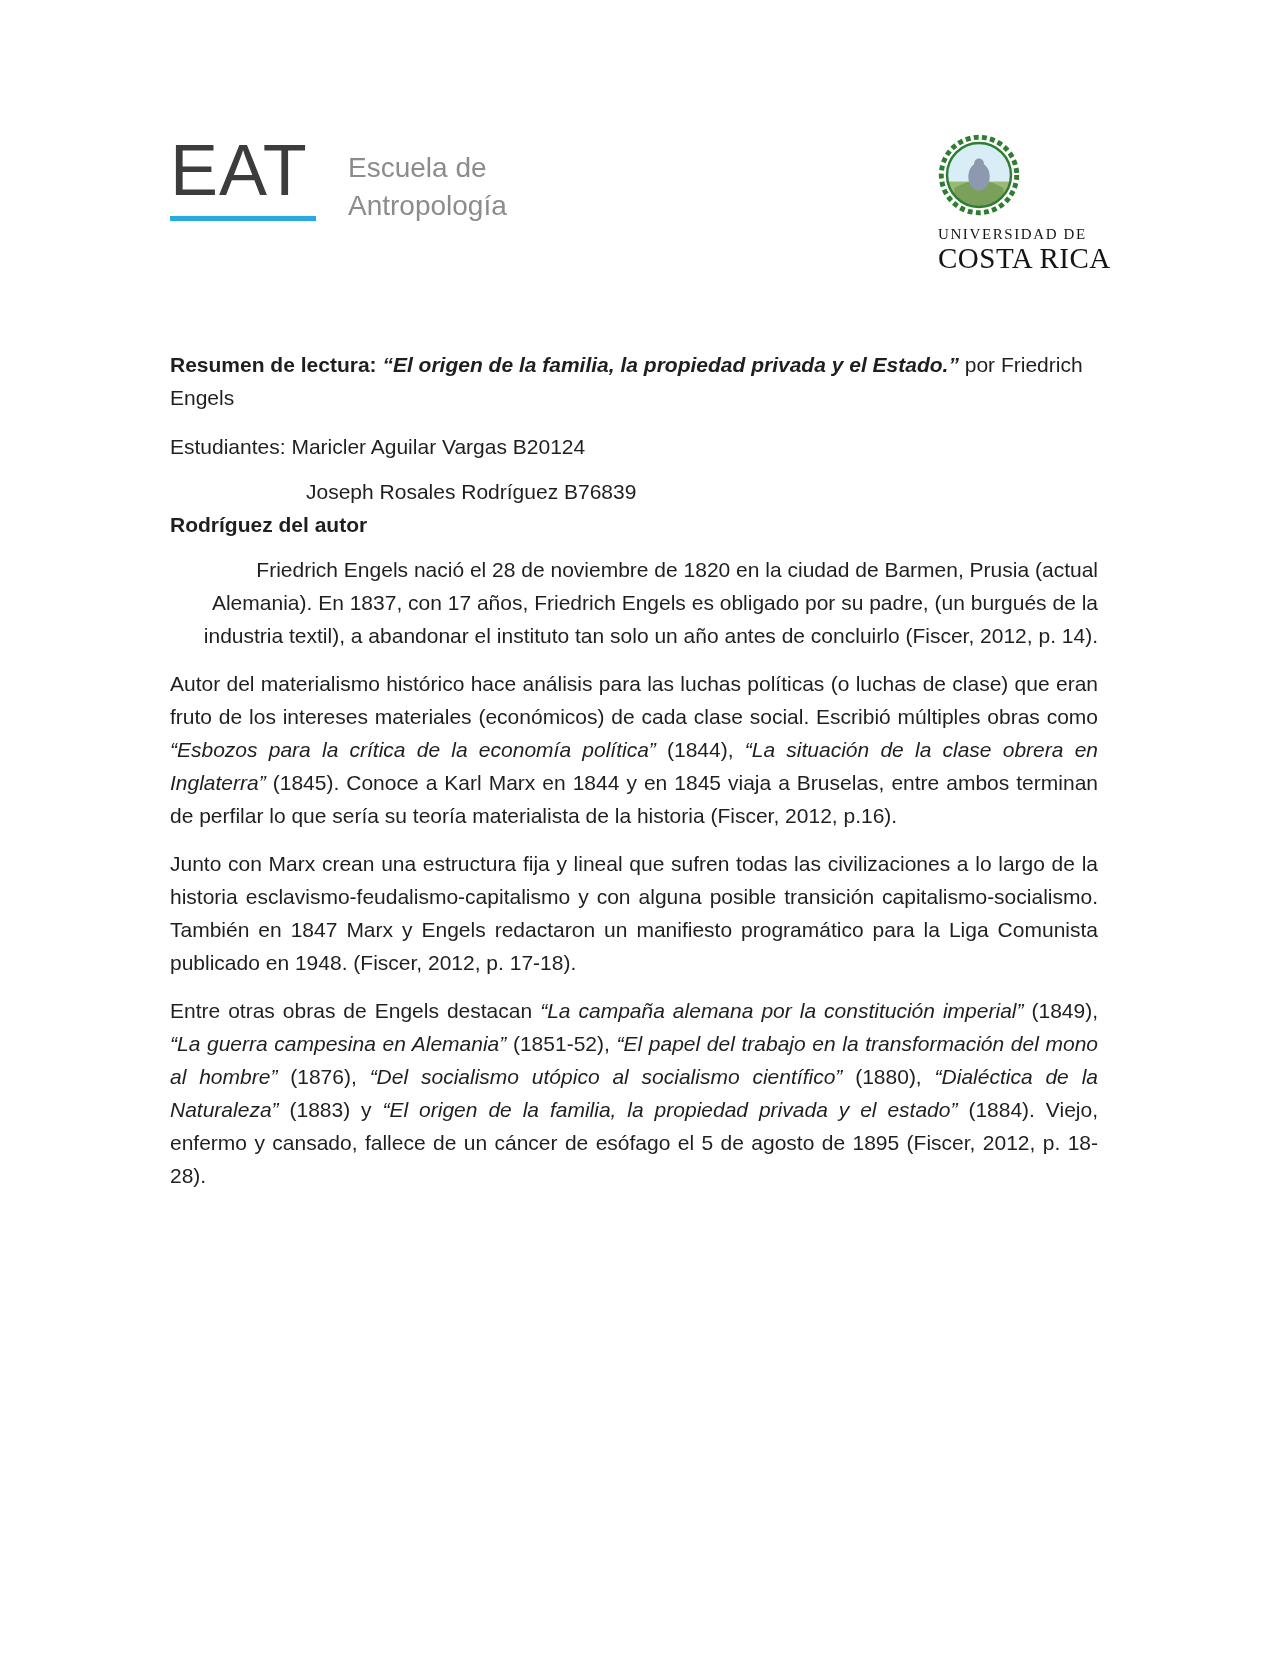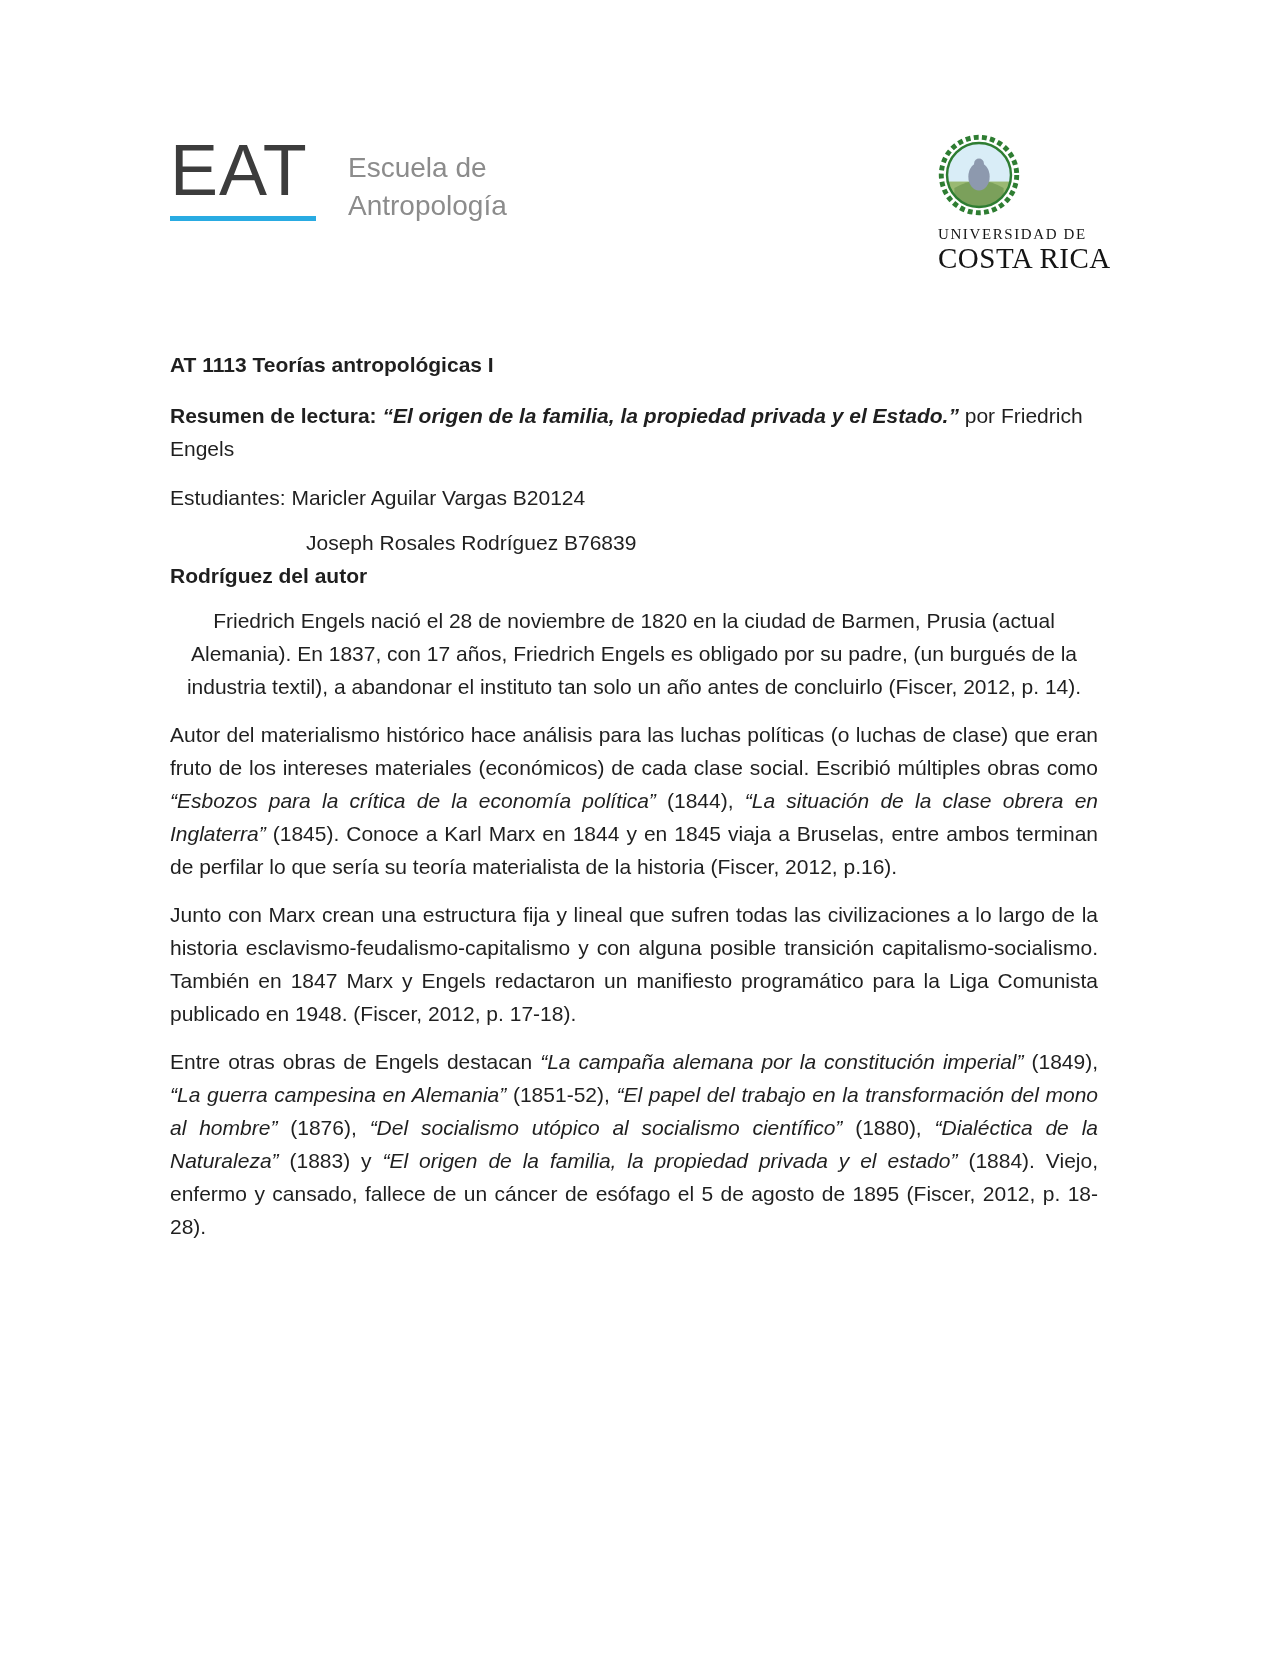--- a/index.html
+++ b/index.html
@@ -91,21 +91,21 @@
     padding-left: 136px;
   }
   .section-heading {
     font-weight: bold;
     margin-bottom: 12px;
   }
   .para {
     text-align: justify;
     margin-bottom: 15px;
   }
-  .para.ragged { text-align: center; }
+  .para.ragged { text-align: right; }
 </style>
 </head>
 <body>
 
 <div class="page">
 
   <div class="eat-block">
     <div class="eat-text">EAT</div>
     <div class="eat-underline" style="background: rgb(41, 171, 226);"></div>
   </div>
@@ -131,21 +131,20 @@
           <circle cx="50" cy="36" r="6" fill="#8d99ae"></circle>
         </g>
         <circle cx="50" cy="50" r="39" fill="none" stroke="#2e7d32" stroke-width="3"></circle>
       </svg>
     </span>
     <div class="ucr-line1">UNIVERSIDAD DE</div>
     <div class="ucr-line2">COSTA RICA</div>
   </div>
 
   <div class="content">
-    <div class="course-title">AT 1113 Teorías antropológicas I</div>
     <div class="summary-line"><span style="font-weight: bold;">Resumen de lectura: </span><span style="font-weight: bold; font-style: italic;">“El origen de la familia, la propiedad privada y el Estado.”</span><span>  por Friedrich Engels</span></div>
     <div class="students-line1">Estudiantes: Maricler Aguilar Vargas B20124</div>
     <div class="students-line2">Joseph Rosales Rodríguez B76839</div>
 
     <div class="section-heading">Rodríguez del autor</div>
 
     <p class="para ragged"><span>Friedrich Engels nació el 28 de noviembre de 1820 en la ciudad de Barmen, Prusia (actual Alemania). En 1837, con 17 años, Friedrich Engels es obligado por su padre, (un burgués de la industria textil), a abandonar el instituto tan solo un año antes de concluirlo (Fiscer, 2012, p. 14).</span></p>
     <p class="para"><span>Autor del materialismo histórico hace análisis para las luchas políticas (o luchas de clase) que eran fruto de los intereses materiales (económicos) de cada clase social. Escribió múltiples obras como </span><span style="font-style: italic;">“Esbozos para la crítica de la economía política”</span><span> (1844), </span><span style="font-style: italic;">“La situación de la clase obrera en Inglaterra”</span><span> (1845). Conoce a Karl Marx en 1844 y en  1845 viaja a Bruselas, entre ambos terminan de perfilar lo que sería su teoría materialista de la historia (Fiscer, 2012, p.16).</span></p>
     <p class="para"><span>Junto con Marx crean una estructura fija y lineal que sufren todas las civilizaciones a lo largo de la historia esclavismo-feudalismo-capitalismo y con alguna posible transición capitalismo-socialismo. También en 1847 Marx y Engels redactaron un manifiesto programático para la Liga Comunista publicado en 1948. (Fiscer, 2012, p. 17-18).</span></p>
     <p class="para"><span>Entre otras obras de Engels destacan </span><span style="font-style: italic;">“La campaña alemana por la constitución imperial”</span><span> (1849), </span><span style="font-style: italic;">“La guerra campesina en Alemania”</span><span> (1851-52), </span><span style="font-style: italic;">“El papel del trabajo en la transformación del mono al hombre”</span><span> (1876), </span><span style="font-style: italic;">“Del socialismo utópico al socialismo científico”</span><span> (1880), </span><span style="font-style: italic;">“Dialéctica de la Naturaleza”</span><span> (1883) y </span><span style="font-style: italic;">“El origen de la familia, la propiedad privada y el estado”</span><span> (1884). Viejo, enfermo y cansado, fallece de un cáncer de esófago el 5 de agosto de 1895 (Fiscer, 2012, p. 18-28).</span></p>

